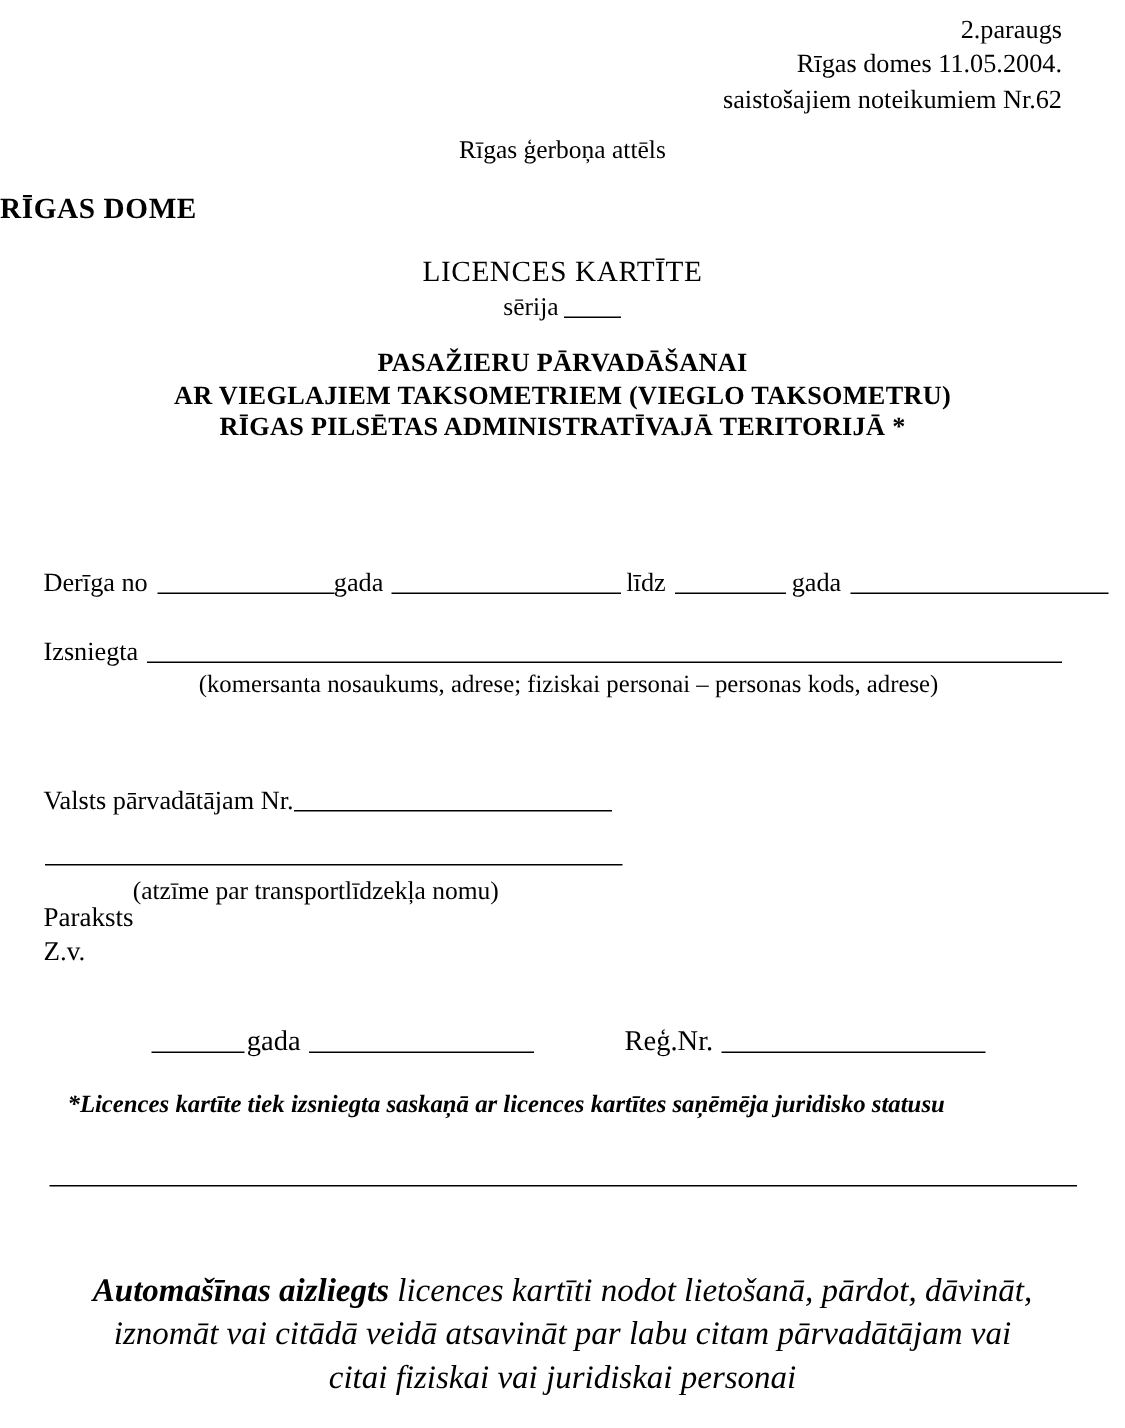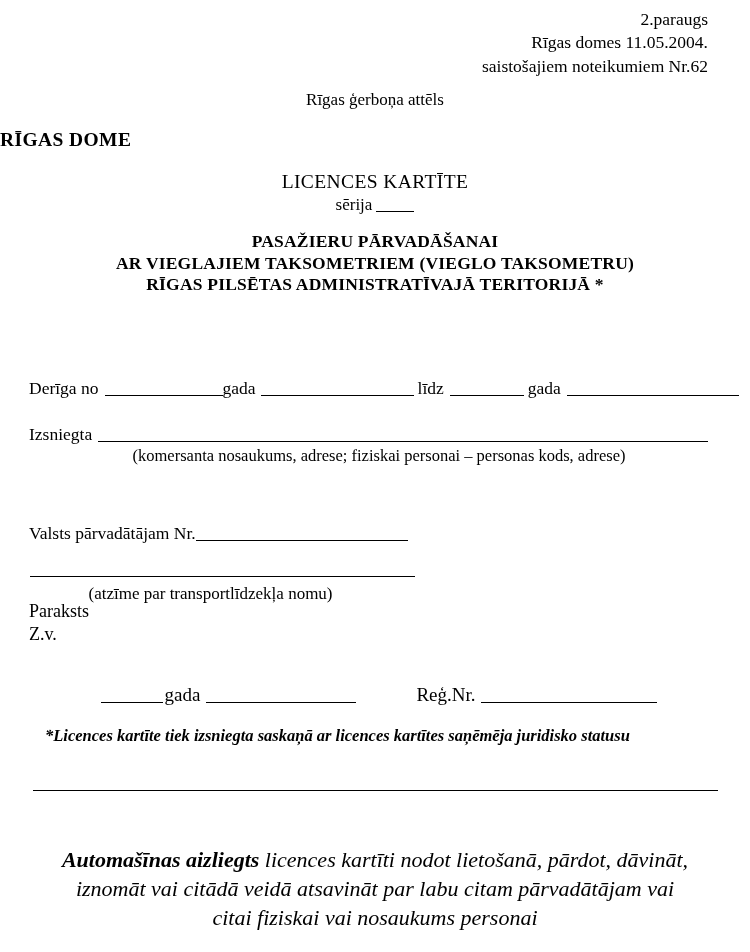--- a/index.html
+++ b/index.html
@@ -283,16 +283,16 @@
     <span class="blank b-year"></span><span>gada</span><span class="blank b-date"></span><span class="spacer-gap"></span><span>Reģ.Nr.</span><span class="blank b-regnum"></span>
   </div>
 
   <div class="footnote">*Licences kartīte tiek izsniegta saskaņā ar licences kartītes saņēmēja juridisko statusu</div>
 
   <div class="divider-full"></div>
 
   <div class="warning">
     <span class="strong">Automašīnas aizliegts</span><span> licences kartīti nodot lietošanā, pārdot, dāvināt,</span><br>
     <span>iznomāt vai citādā veidā atsavināt par labu citam pārvadātājam vai</span><br>
-    <span>citai fiziskai vai nosaukums personai</span>
+    <span>citai fiziskai vai juridiskai personai</span>
   </div>
 
 </div>
 
 </body></html>

